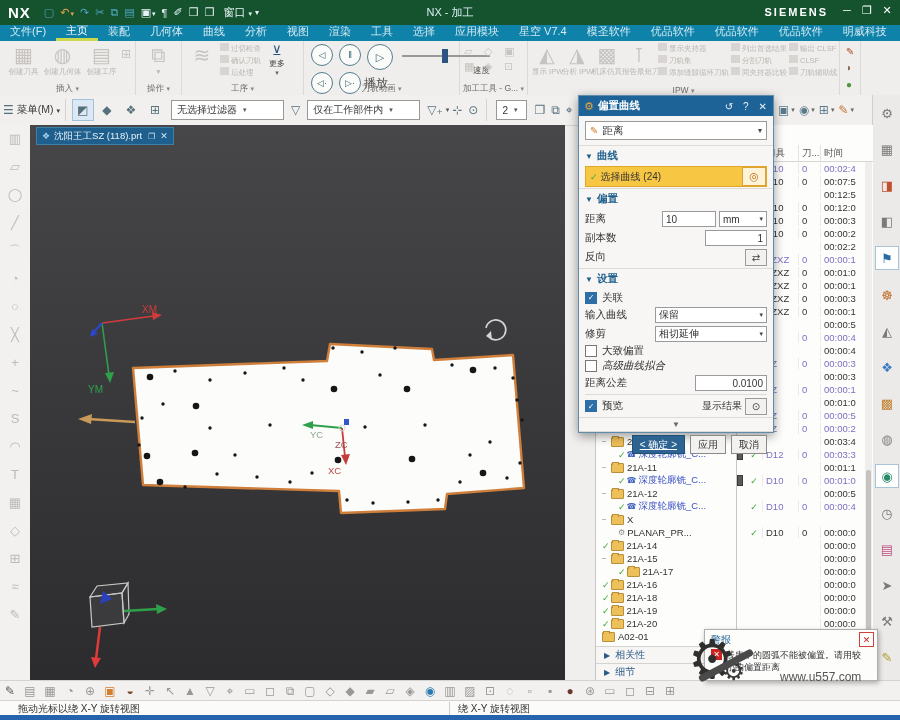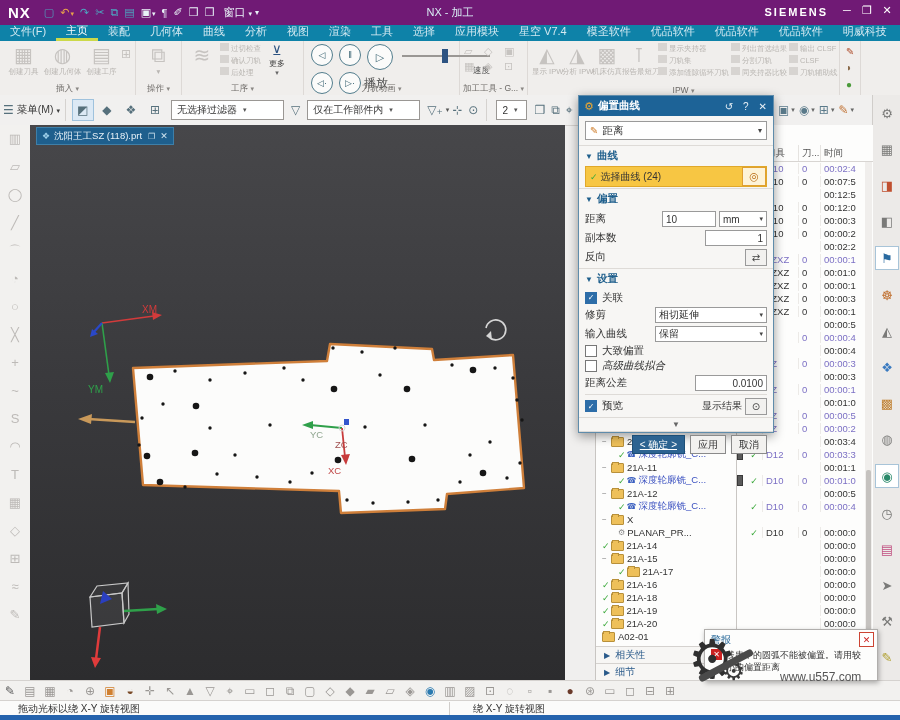--- a/index.html
+++ b/index.html
@@ -1,20 +1,20 @@
 <!DOCTYPE html>
 <html><head>
 <meta charset="utf-8">
 <style>
   html,body{margin:0;padding:0;background:#888;}
   #app{position:relative;width:900px;height:720px;background:#f0efee;overflow:hidden;
        font-family:"Liberation Sans","DejaVu Sans",sans-serif;-webkit-font-smoothing:antialiased;}
   .abs{position:absolute;}
   
-  #titlebar{left:0;top:0;width:900px;height:25px;background:#701a75;color:#eaf5f9;display:flex;align-items:center;}
+  #titlebar{left:0;top:0;width:900px;height:25px;background:#14532d;color:#eaf5f9;display:flex;align-items:center;}
   #nx-logo{font-weight:bold;font-size:15px;color:#fff;margin:0 10px 0 8px;letter-spacing:1px;}
   .qicon{font-size:11px;margin:0 3px;color:#e8f3f7;cursor:default;}
   .qicon.dim{color:#4ea3bf;}
   .qicon .car{font-size:7px;margin-left:1px;}
   #win-menu{font-size:11px;margin-left:6px;color:#eaf5f9;}
   #title-center{position:absolute;left:0;right:0;text-align:center;font-size:11px;color:#d8edf4;pointer-events:none;}
   #brand{position:absolute;right:72px;top:6px;font-size:11px;font-weight:bold;letter-spacing:2px;color:#fff;}
   .winbtn{position:absolute;top:4px;width:18px;text-align:center;font-size:11px;color:#fff;}
   
   #menubar{left:0;top:25px;width:900px;height:16px;background:#0e82a8;display:flex;align-items:flex-end;}
@@ -133,21 +133,21 @@
   #wm-gear{position:absolute;left:0;top:-6px;font-size:54px;color:#2f2f2f;}
   #wm-gear2{position:absolute;left:34px;top:22px;font-size:26px;color:#3a3a3a;}
   #wm-wrench{position:absolute;left:8px;top:28px;width:60px;height:7px;background:#4a4a4a;transform:rotate(-28deg);border-radius:3px;}
   #wm-title{position:absolute;left:62px;top:8px;font-size:21px;font-weight:bold;color:#0a0a0a;letter-spacing:1px;}
   #wm-url{position:absolute;left:92px;top:36px;font-size:12px;color:#555;}
   
   #bottombar{left:0;top:680px;width:900px;height:20px;background:#f2f1ef;border-top:1px solid #d5d2cf;display:flex;align-items:center;overflow:hidden;}
   #bottombar span{font-size:12px;color:#9a9794;width:20px;text-align:center;flex:none;}
   #statusbar{left:0;top:700px;width:900px;height:15px;background:#fbfbfa;border-top:1px solid #d5d2cf;font-size:10px;color:#333;}
   #status-left{position:absolute;left:18px;top:1px;}
-  #status-right{position:absolute;left:449px;top:1px;border-left:1px solid #d0cdca;padding-left:23px;}
+  #status-right{position:absolute;left:449px;top:1px;border-left:1px solid #d0cdca;padding-left:8px;}
   #bluestrip{left:0;top:715px;width:900px;height:5px;background:#2563ad;}
   svg text{font-family:"Liberation Sans","DejaVu Sans",sans-serif;}
 </style>
 </head>
 <body>
 
 <div id="app">
 
   <div id="titlebar" class="abs">
     <span id="nx-logo">NX</span>
@@ -944,30 +944,30 @@
     </div>
     <div class="dsec">
         <span class="car">▼</span>
         <span>设置</span>
       </div>
     <div class="drow" style="height:13px;">
       <span class="cb on">✓</span>
       <span>关联</span>
     </div>
     <div class="drow">
+      <span class="dlab">输入曲线</span>
+      <span class="dselect w110">
+          <span>保留</span>
+          <span class="car">▾</span>
+        </span>
+    </div>
+    <div class="drow">
       <span class="dlab">修剪</span>
       <span class="dselect w110">
           <span>相切延伸</span>
-          <span class="car">▾</span>
-        </span>
-    </div>
-    <div class="drow">
-      <span class="dlab">输入曲线</span>
-      <span class="dselect w110">
-          <span>保留</span>
           <span class="car">▾</span>
         </span>
     </div>
     <div class="drow" style="height:12px;">
       <span class="cb"></span>
       <span>大致偏置</span>
     </div>
     <div class="drow" style="height:12px;font-style:italic;">
       <span class="cb"></span>
       <span>高级曲线拟合</span>

